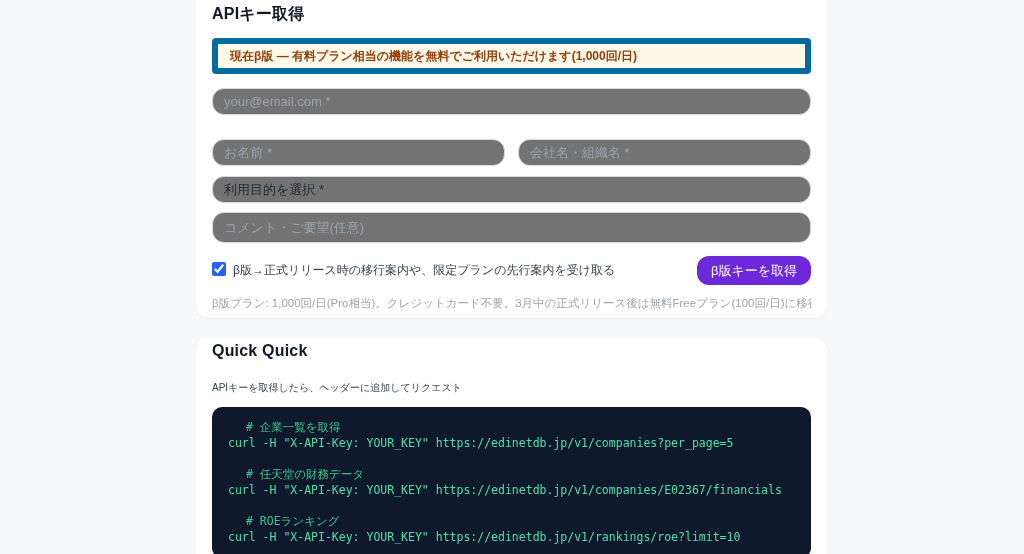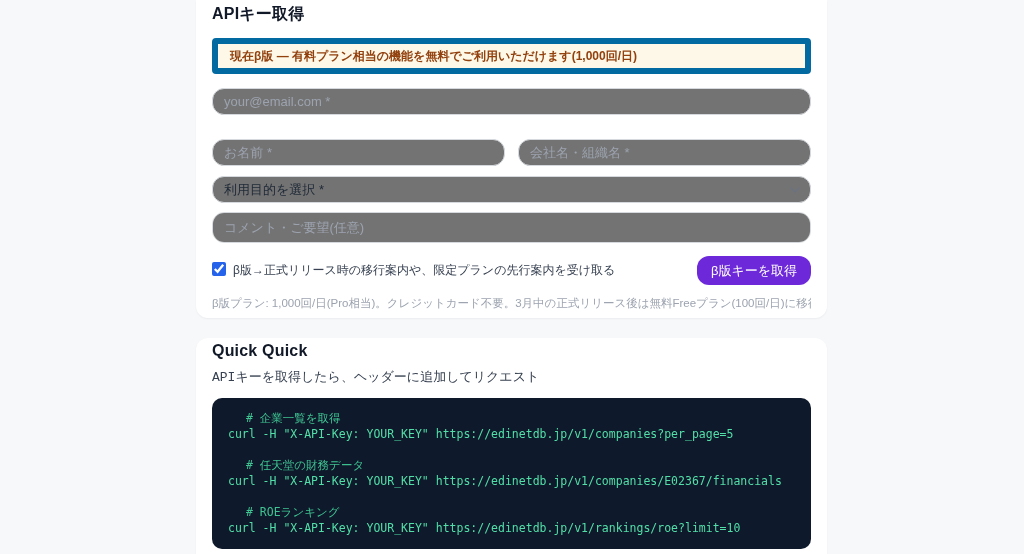--- a/index.html
+++ b/index.html
@@ -82,21 +82,21 @@
   .submit-btn {
     height: 29px; padding: 0 14px;
     background: #6d28d9; color: #ffffff;
     border: none; border-radius: 12px;
     font-family: "Liberation Sans", "DejaVu Sans", sans-serif;
     font-size: 13px; font-weight: 500;
     cursor: pointer;
   }
   .footnote { margin-top: 11px; font-size: 11.5px; color: #9ca3af; white-space: nowrap; overflow: hidden; }
 
-  .subtitle { margin-top: 8px; font-size: 13px; color: #374151; font-family: Liberation Mono, monospace; }
+  .subtitle { margin-top: 21px; font-size: 10px; color: #374151; }
   .code-block {
     margin-top: 12px;
     background: #0e1a2b;
     border-radius: 10px;
     padding: 12px 16px;
     font-family: "DejaVu Sans Mono", "Liberation Mono", monospace;
     font-size: 11.5px;
     line-height: 1.4;
     overflow: hidden;
   }

